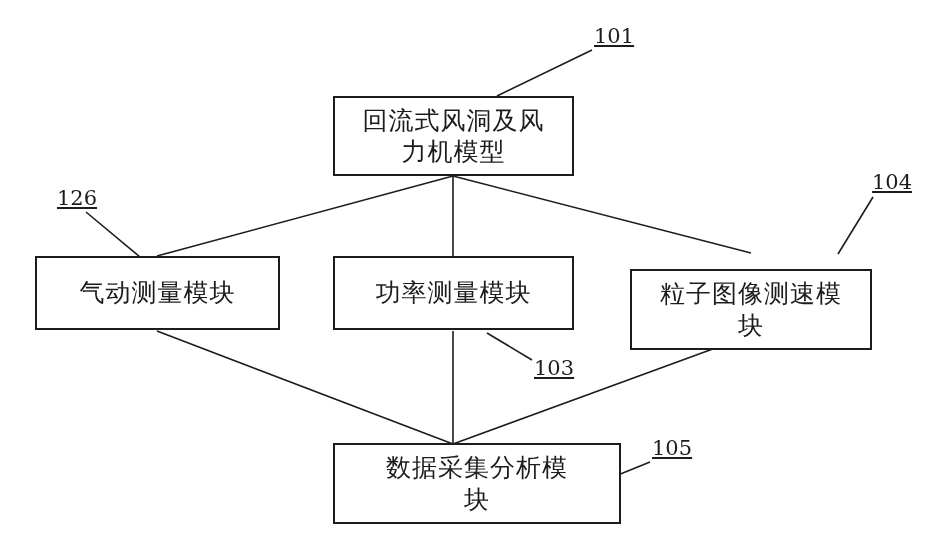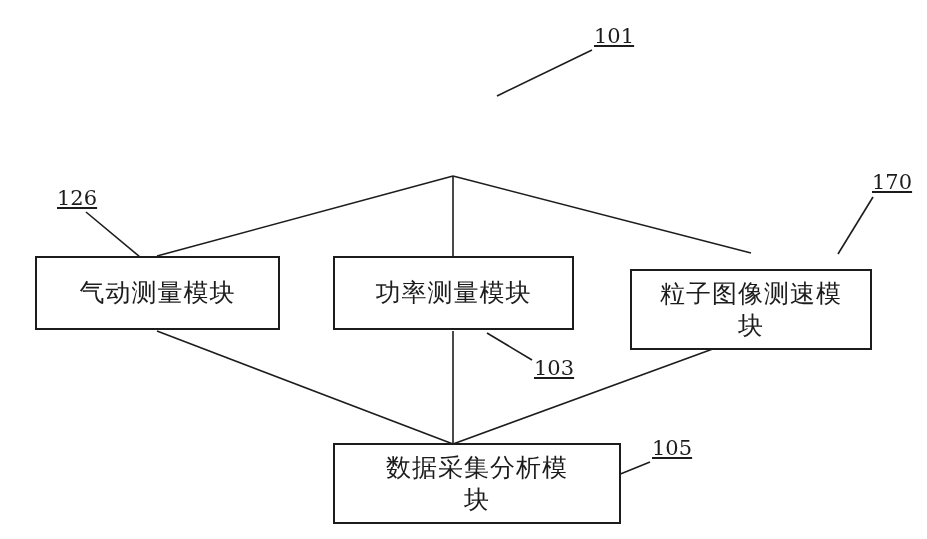--- a/index.html
+++ b/index.html
@@ -76,20 +76,24 @@
       <line x1="751" y1="335" x2="453" y2="444"></line>
 
       <line x1="592" y1="50" x2="497" y2="96"></line>
       <line x1="86" y1="212" x2="140" y2="257"></line>
       <line x1="487" y1="333" x2="532" y2="360"></line>
       <line x1="873" y1="197" x2="838" y2="254"></line>
       <line x1="650" y1="462" x2="576" y2="492"></line>
     </g>
   </svg>
 
+  <div class="node-box box-top">
+    <span class="node-label">回流式风洞及风
+力机模型</span>
+  </div>
 
   <div class="node-box box-left">
     <span class="node-label">气动测量模块</span>
   </div>
 
   <div class="node-box box-center">
     <span class="node-label">功率测量模块</span>
   </div>
 
   <div class="node-box box-right">
@@ -98,16 +102,16 @@
   </div>
 
   <div class="node-box box-bottom">
     <span class="node-label">数据采集分析模
 块</span>
   </div>
 
   <div class="ref-label ref-101">101</div>
   <div class="ref-label ref-102">126</div>
   <div class="ref-label ref-103">103</div>
-  <div class="ref-label ref-104">170</div>
+  <div class="ref-label ref-104">104</div>
   <div class="ref-label ref-105">105</div>
 
 </div>
 
 </body></html>

